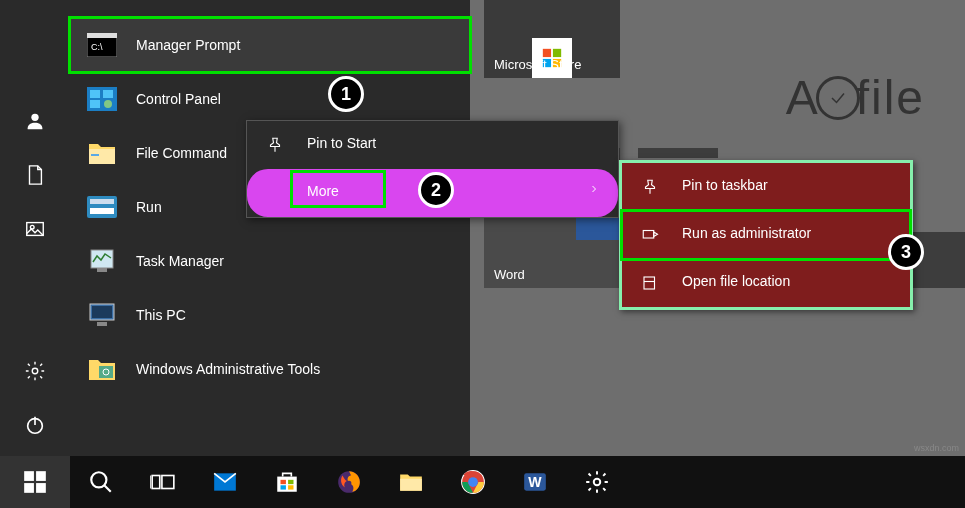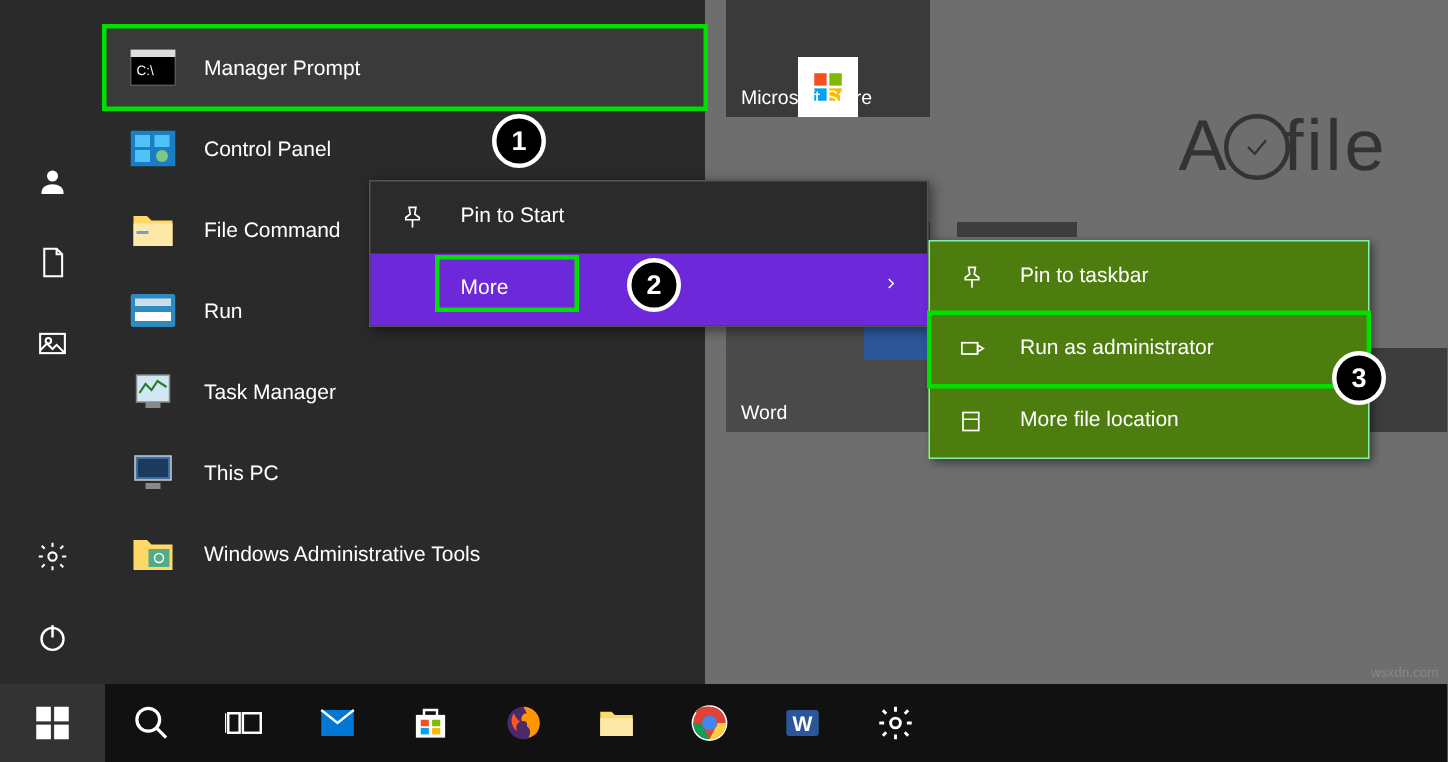--- a/index.html
+++ b/index.html
@@ -110,33 +110,34 @@
       width: 373px;
       background: #2b2b2b;
       border: 1px solid #555;
       box-shadow: 2px 2px 8px rgba(0,0,0,0.5);
     }
     .context-menu-2 {
       position: absolute;
       left: 619px;
       top: 160px;
       width: 294px;
-      background: #4d7c0f;
-      border: 1px solid #86efac;
+      background: #7f1d1d;
+      border: 3px solid #86efac;
       box-shadow: 2px 2px 6px rgba(0,0,0,0.5);
     }
     .ctx-item {
       display: flex;
       align-items: flex-start;
       padding: 14px 18px;
       gap: 22px;
       position: relative;
     }
     .ctx-item.hovered {
-      background: #6d28d9;
+      background: #d946ef;
+      border-radius: 21px;
     }
     .ctx-icon {
       width: 20px;
       height: 20px;
       flex-shrink: 0;
       display: flex;
       align-items: center;
       justify-content: center;
     }
     .ctx-arrow {
@@ -419,21 +420,21 @@
     </span>
     <span>Run as administrator</span>
   </div>
   <div class="ctx-item">
     <span class="ctx-icon">
       <svg width="18" height="18" viewBox="0 0 24 24" fill="none" stroke="#fff" stroke-width="1.5">
           <rect x="4" y="4" width="14" height="16"></rect>
           <line x1="4" y1="10" x2="18" y2="10"></line>
         </svg>
     </span>
-    <span>More file location</span>
+    <span>Open file location</span>
   </div>
 </div>
 
 <div class="anno" style="left:328px;top:76px;">1</div>
 <div class="anno" style="left:418px;top:172px;">2</div>
 <div class="anno" style="left:888px;top:234px;">3</div>
 
 <span class="attribution">wsxdn.com</span>
 
 <div class="taskbar">

